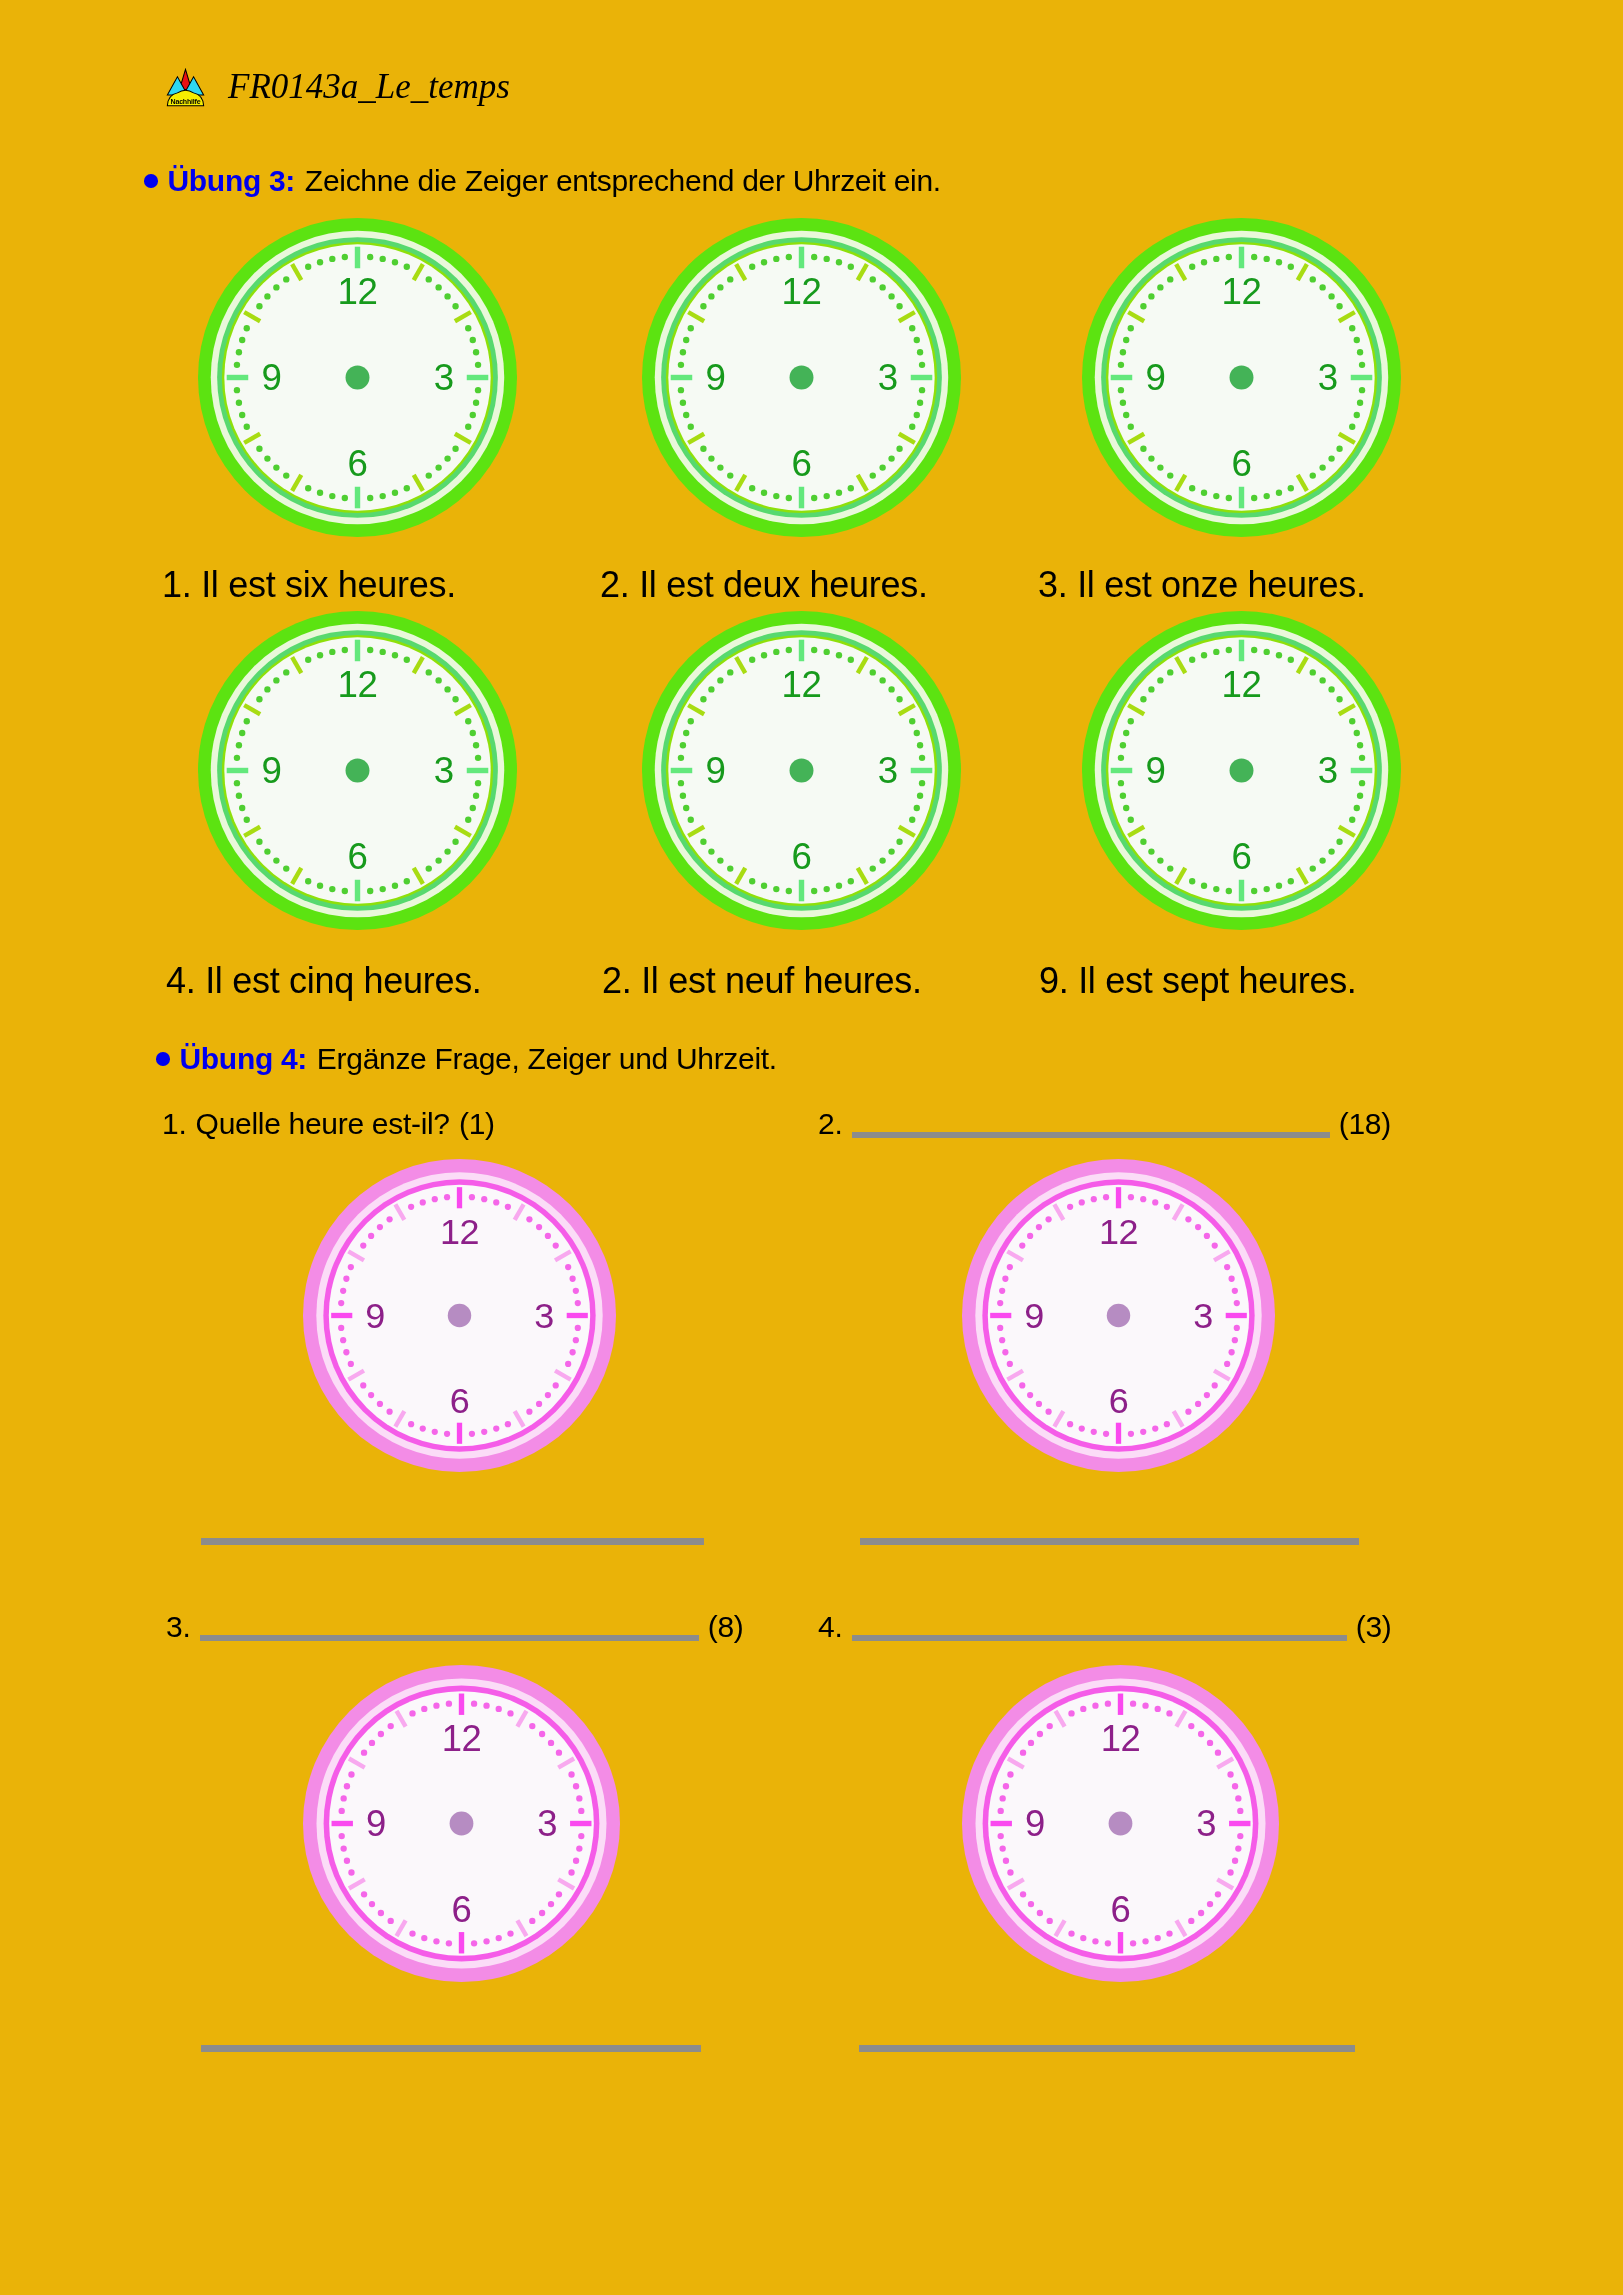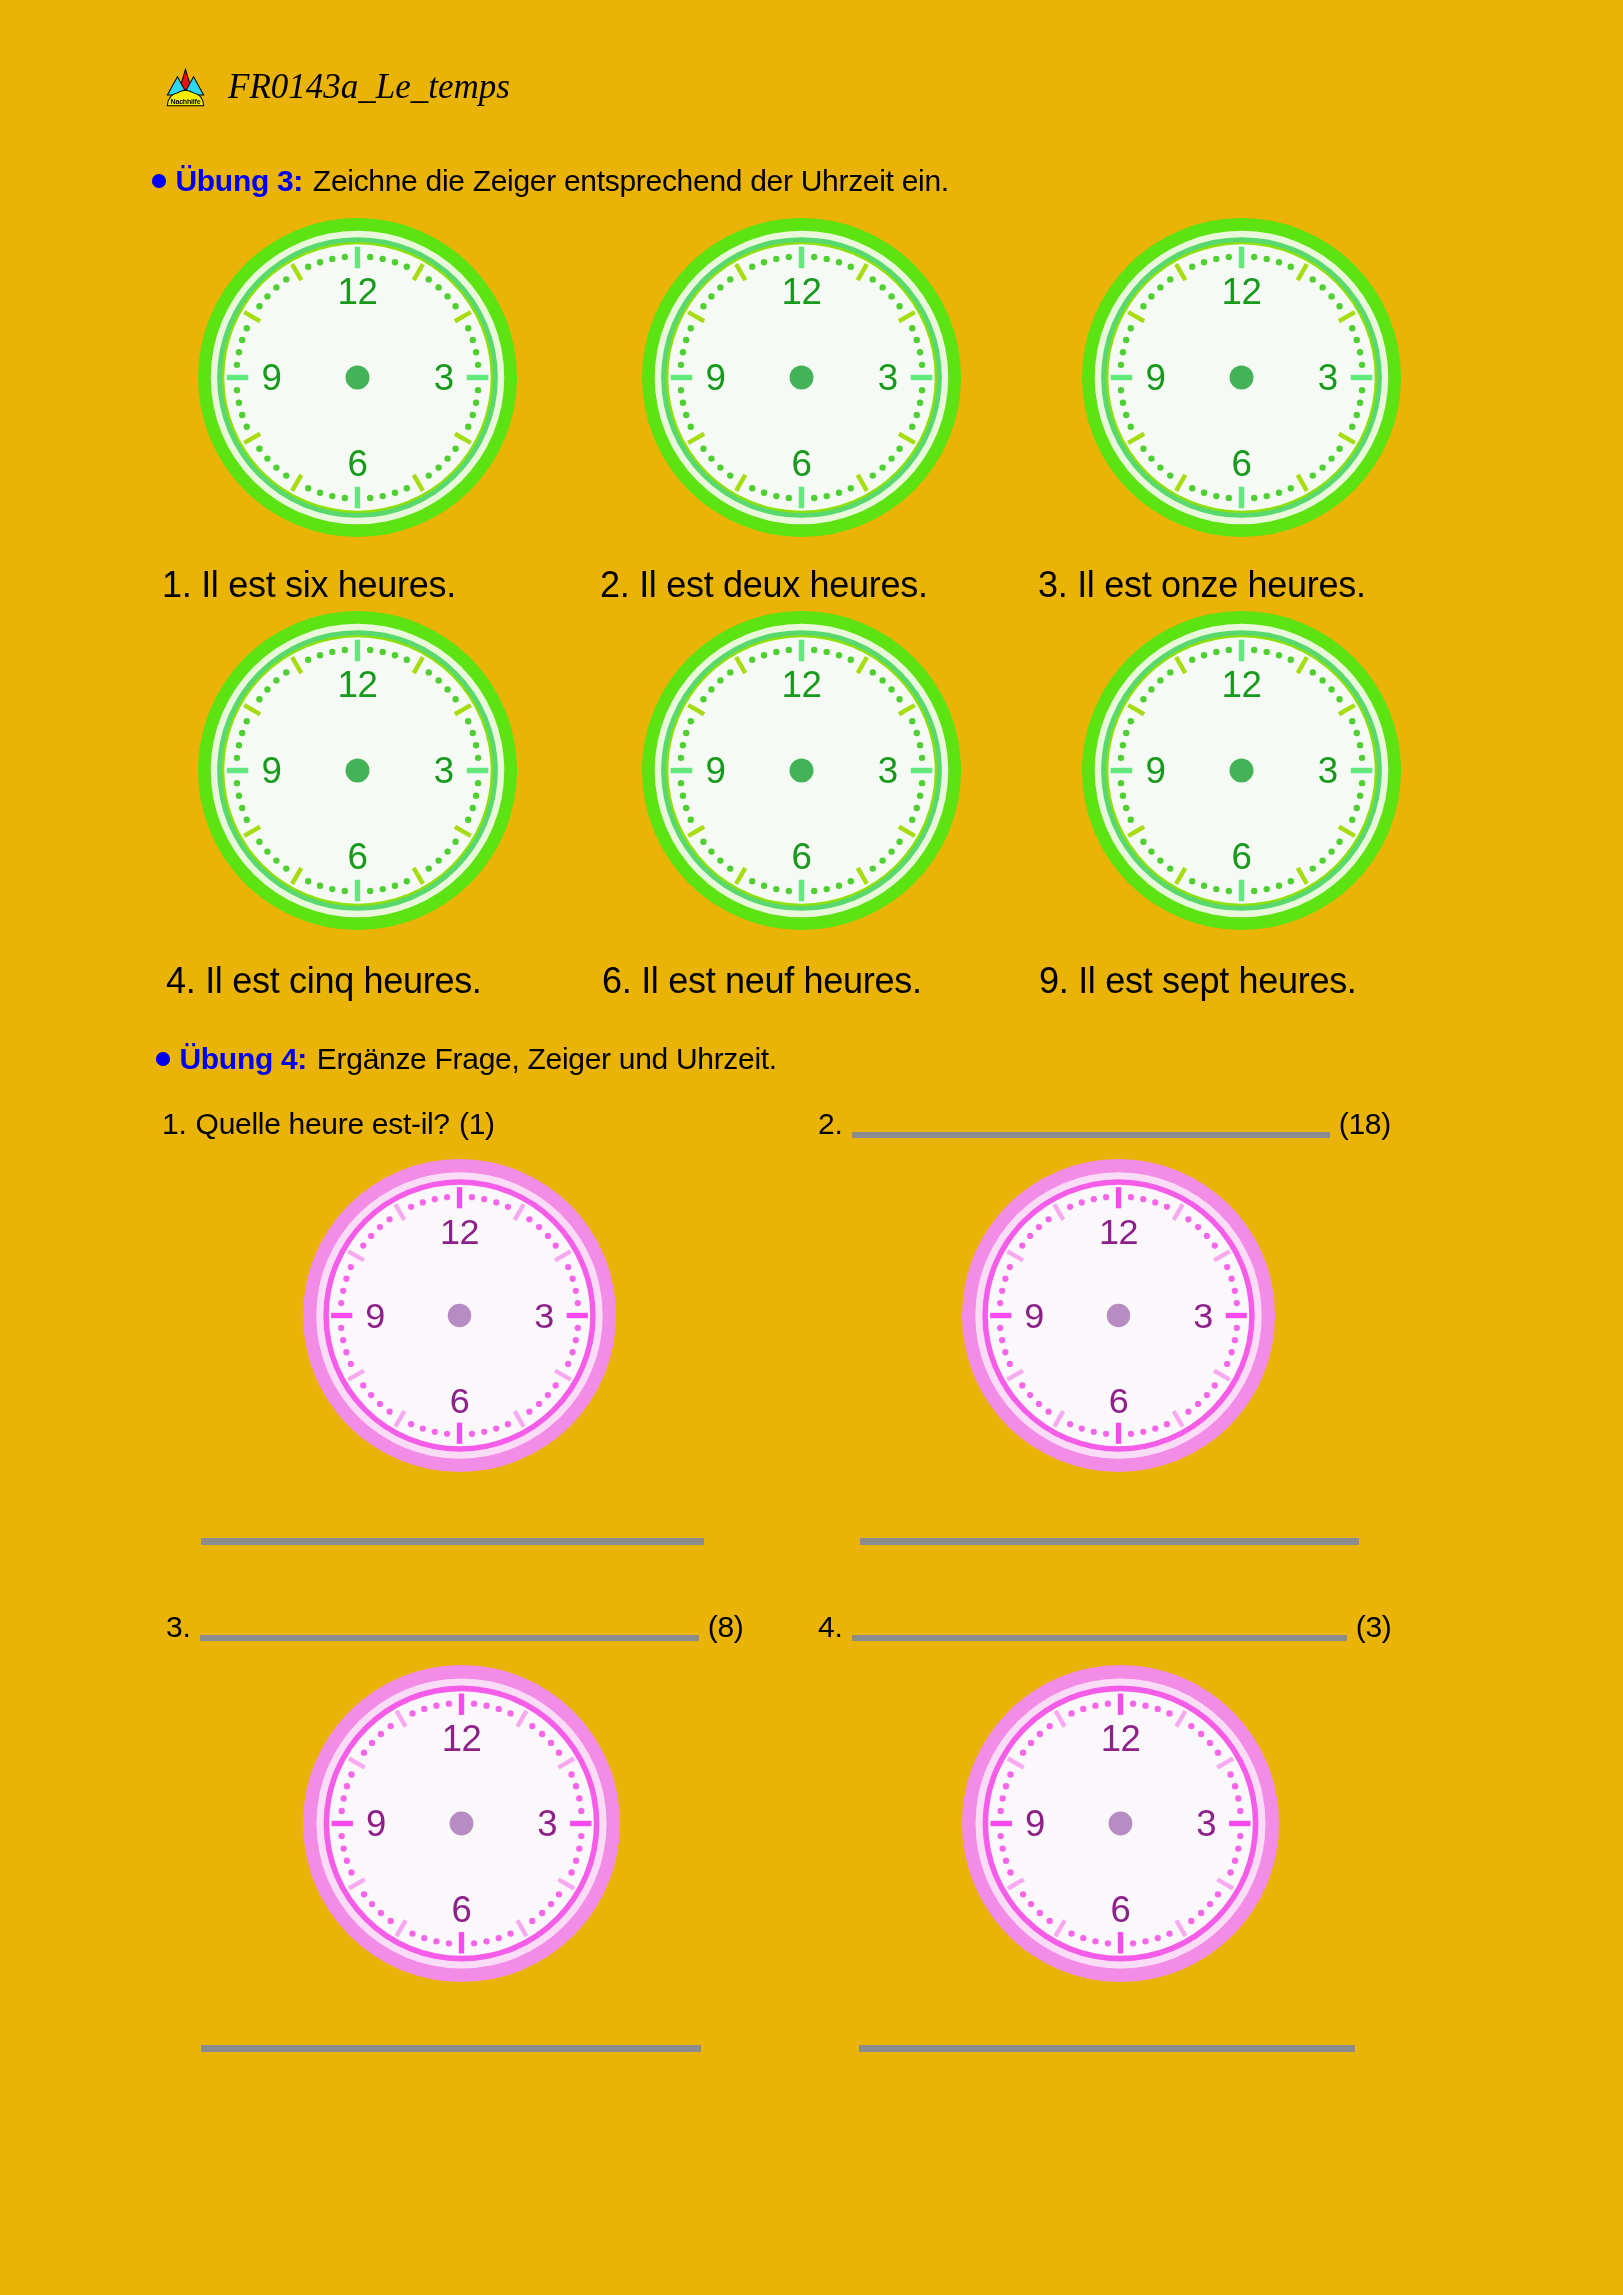--- a/index.html
+++ b/index.html
@@ -189,21 +189,21 @@
     <svg width="41" height="39" viewBox="0 0 60 58">
       <polygon points="30,2 39,32 21,32" stroke-width="1.5" stroke="#000" fill="#e81212"></polygon>
       <polygon points="3,40 18,13 33,40" stroke-width="1.5" stroke="#000" fill="#2fd8f2"></polygon>
       <polygon points="27,40 42,13 57,40" stroke-width="1.5" stroke="#000" fill="#2fd8f2"></polygon>
       <path d="M3,56 Q4,40 18,37 Q30,29 42,37 Q56,40 57,56 Z" stroke-width="1.5" stroke="#000" fill="#f6ee00"></path>
       <text x="30" y="53" text-anchor="middle" font-size="10.5" font-weight="bold" font-family="Liberation Sans, sans-serif" fill="#000">Nachhilfe</text>
     </svg>
     <span class="doc-title">FR0143a_Le_temps</span>
   </div>
 
-  <div class="heading" style="left:152px;top:164px;">
+  <div class="heading" style="left:144px;top:164px;">
     <span class="bullet"></span>
     <span class="ex-label">Übung 3:</span>
     <span>Zeichne die Zeiger entsprechend der Uhrzeit ein.</span>
   </div>
 
   <svg class="clock" style="left:198px;top:218px" width="319" height="319" viewBox="0 0 200 200">
       <use href="#cg"></use>
     </svg>
   <svg class="clock" style="left:642px;top:218px" width="319" height="319" viewBox="0 0 200 200">
       <use href="#cg"></use>
@@ -220,21 +220,21 @@
       <use href="#cg"></use>
     </svg>
   <svg class="clock" style="left:642px;top:611px" width="319" height="319" viewBox="0 0 200 200">
       <use href="#cg"></use>
     </svg>
   <svg class="clock" style="left:1082px;top:611px" width="319" height="319" viewBox="0 0 200 200">
       <use href="#cg"></use>
     </svg>
 
   <span class="caption" style="left:166px;top:960px">4. Il est cinq heures.</span>
-  <span class="caption" style="left:602px;top:960px">6. Il est neuf heures.</span>
+  <span class="caption" style="left:602px;top:960px">2. Il est neuf heures.</span>
   <span class="caption" style="left:1039px;top:960px">9. Il est sept heures.</span>
 
   <div class="heading" style="left:156px;top:1042px;">
     <span class="bullet"></span>
     <span class="ex-label">Übung 4:</span>
     <span>Ergänze Frage, Zeiger und Uhrzeit.</span>
   </div>
 
   <div class="q-row" style="left:162px;top:1107px">
     <span>1.</span>

